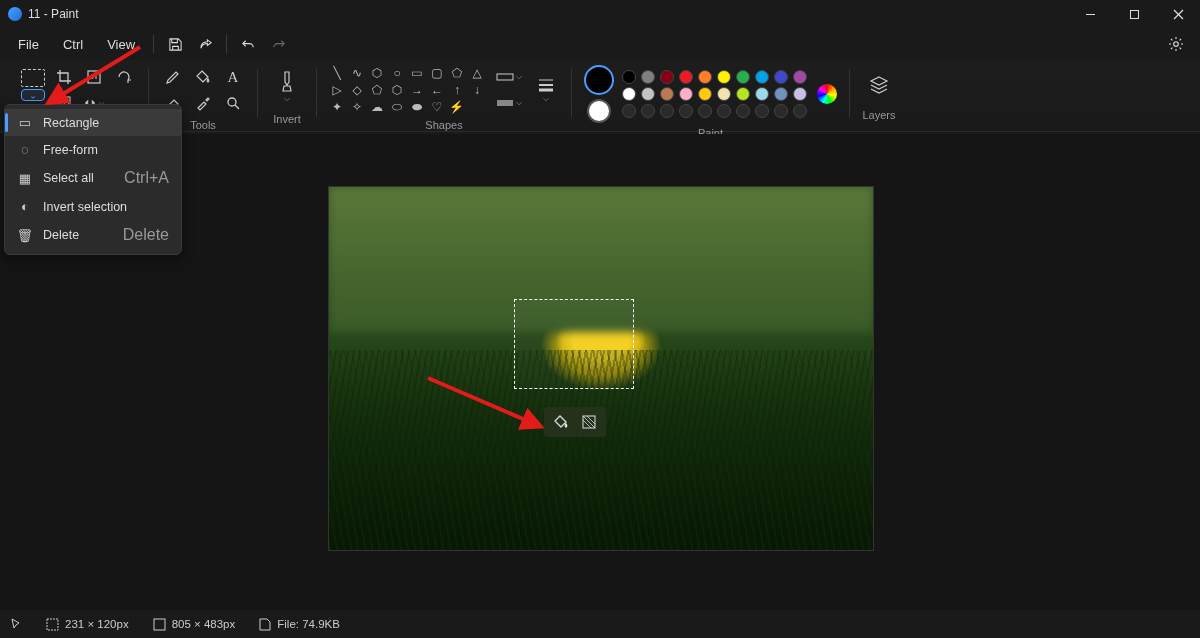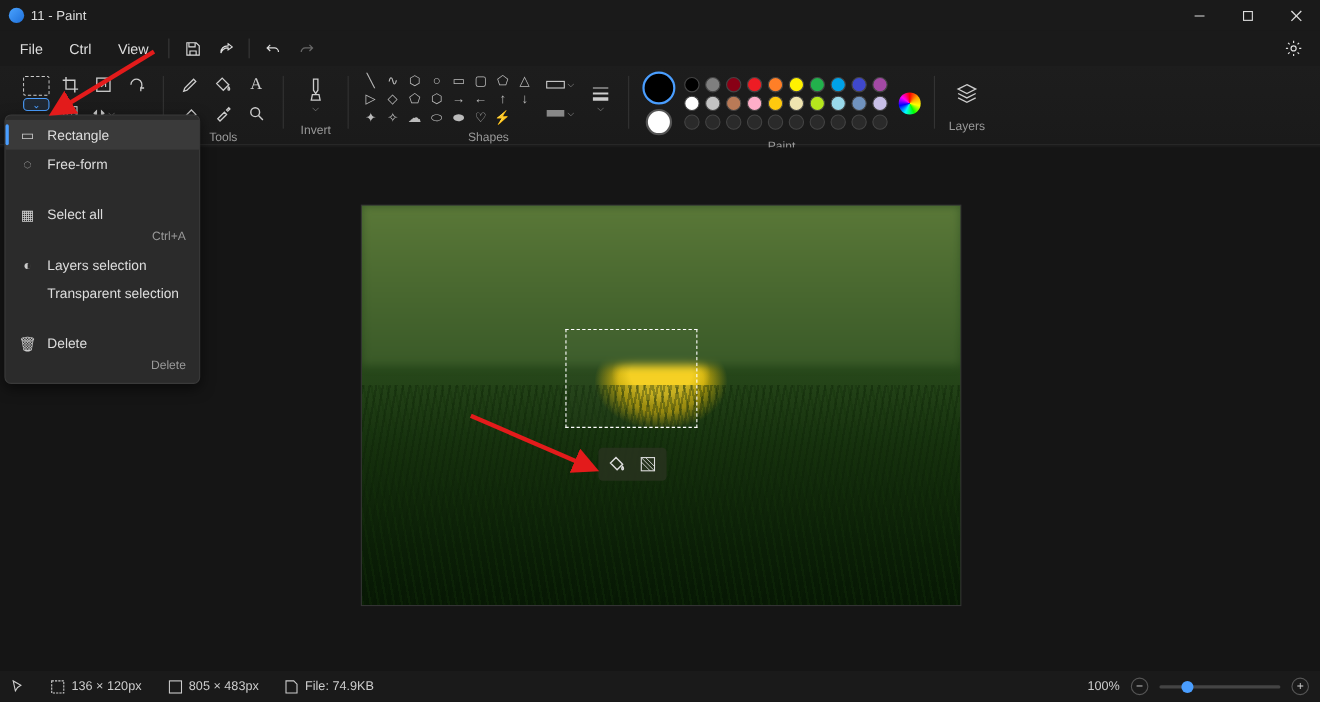--- a/index.html
+++ b/index.html
@@ -52,21 +52,21 @@
 .color-grid { display: grid; grid-template-columns: repeat(10, 16px); gap: 3px; }
 .color-sw { width: 14px; height: 14px; border-radius: 50%; border: 1px solid #444; }
 .rainbow { width: 20px; height: 20px; border-radius: 50%; background: conic-gradient(red,orange,yellow,lime,cyan,blue,magenta,red); }
 
 
 .dropdown { position: absolute; top: 104px; left: 4px; width: 178px; background: #2b2b2b; border: 1px solid #3a3a3a; border-radius: 6px; padding: 4px 0; box-shadow: 0 4px 12px rgba(0,0,0,0.5); z-index: 10; }
 .dd-item { display: flex; align-items: center; padding: 6px 12px; gap: 10px; font-size: 12.5px; color: #ddd; cursor: pointer; position: relative; }
 .dd-item.selected { background: #3a3a3a; }
 .dd-item.selected::before { content: ""; position: absolute; left: 0; top: 4px; bottom: 4px; width: 3px; background: #4a9eff; border-radius: 2px; }
 .dd-icon { width: 16px; display: flex; justify-content: center; color: #ccc; font-size: 13px; }
-.dd-shortcut { margin-left: auto; color: #999; font-size: 11px; margin-top: 40px; }
+.dd-shortcut { margin-left: auto; color: #999; font-size: 16px; }
 .dd-noicon { padding-left: 38px; }
 
 
 .canvas-area { position: absolute; top: 134px; left: 0; right: 0; bottom: 28px; overflow: hidden; background: #151515; }
 .canvas-img { position: absolute; left: 329px; top: 53px; width: 544px; height: 363px; background:
    radial-gradient(ellipse 100px 70px at 50% 42%, #f5d020 0%, #f5d020 28%, rgba(245,208,32,0) 45%),
    radial-gradient(ellipse 110px 80px at 50% 44%, rgba(215,180,10,0.9) 35%, rgba(215,180,10,0) 55%),
    linear-gradient(180deg, #3a5a28 0%, #2e5020 30%, #1a3810 60%, #0d2408 100%);
   box-shadow: 0 0 0 1px #333; overflow: hidden;
 }
@@ -375,24 +375,21 @@
     <span class="dd-icon">◌</span>
     <span>Free-form</span>
   </div>
   <div class="dd-item">
     <span class="dd-icon">▦</span>
     <span>Select all</span>
     <span class="dd-shortcut">Ctrl+A</span>
   </div>
   <div class="dd-item">
     <span class="dd-icon">◐</span>
-    <span>Layers selection</span>
-  </div>
-  <div class="dd-item dd-noicon">
-    <span>Transparent selection</span>
+    <span>Invert selection</span>
   </div>
   <div class="dd-item">
     <span class="dd-icon">🗑</span>
     <span>Delete</span>
     <span class="dd-shortcut">Delete</span>
   </div>
 </div>
 
 <div class="canvas-area">
   <div class="canvas-img">
@@ -435,35 +432,27 @@
 <div class="statusbar">
   <div class="status-item">
       <svg width="12" height="12" viewBox="0 0 12 12">
         <path d="M2 1l2 9 2-3 3-2z" fill="none" stroke="#ccc" stroke-width="1"></path>
       </svg>
     </div>
   <div class="status-item">
     <svg width="13" height="13" viewBox="0 0 13 13">
         <rect x="1" y="1" width="11" height="11" fill="none" stroke="#ccc" stroke-dasharray="2 1"></rect>
       </svg>
-    <span>136 × 120px</span>
+    <span>231 × 120px</span>
   </div>
   <div class="status-item">
     <svg width="13" height="13" viewBox="0 0 13 13">
         <rect x="1" y="1" width="11" height="11" fill="none" stroke="#ccc"></rect>
       </svg>
     <span>805 × 483px</span>
   </div>
   <div class="status-item">
     <svg width="12" height="13" viewBox="0 0 12 13">
         <path d="M1 1h7l3 3v8H1z" fill="none" stroke="#ccc"></path>
       </svg>
     <span>File: 74.9KB</span>
   </div>
-  <div class="status-right">
-    <span>100%</span>
-    <div class="zb">−</div>
-    <div class="zoom-slider">
-        <div class="zoom-thumb"></div>
-      </div>
-    <div class="zb">+</div>
-  </div>
 </div>
 
 </body></html>

